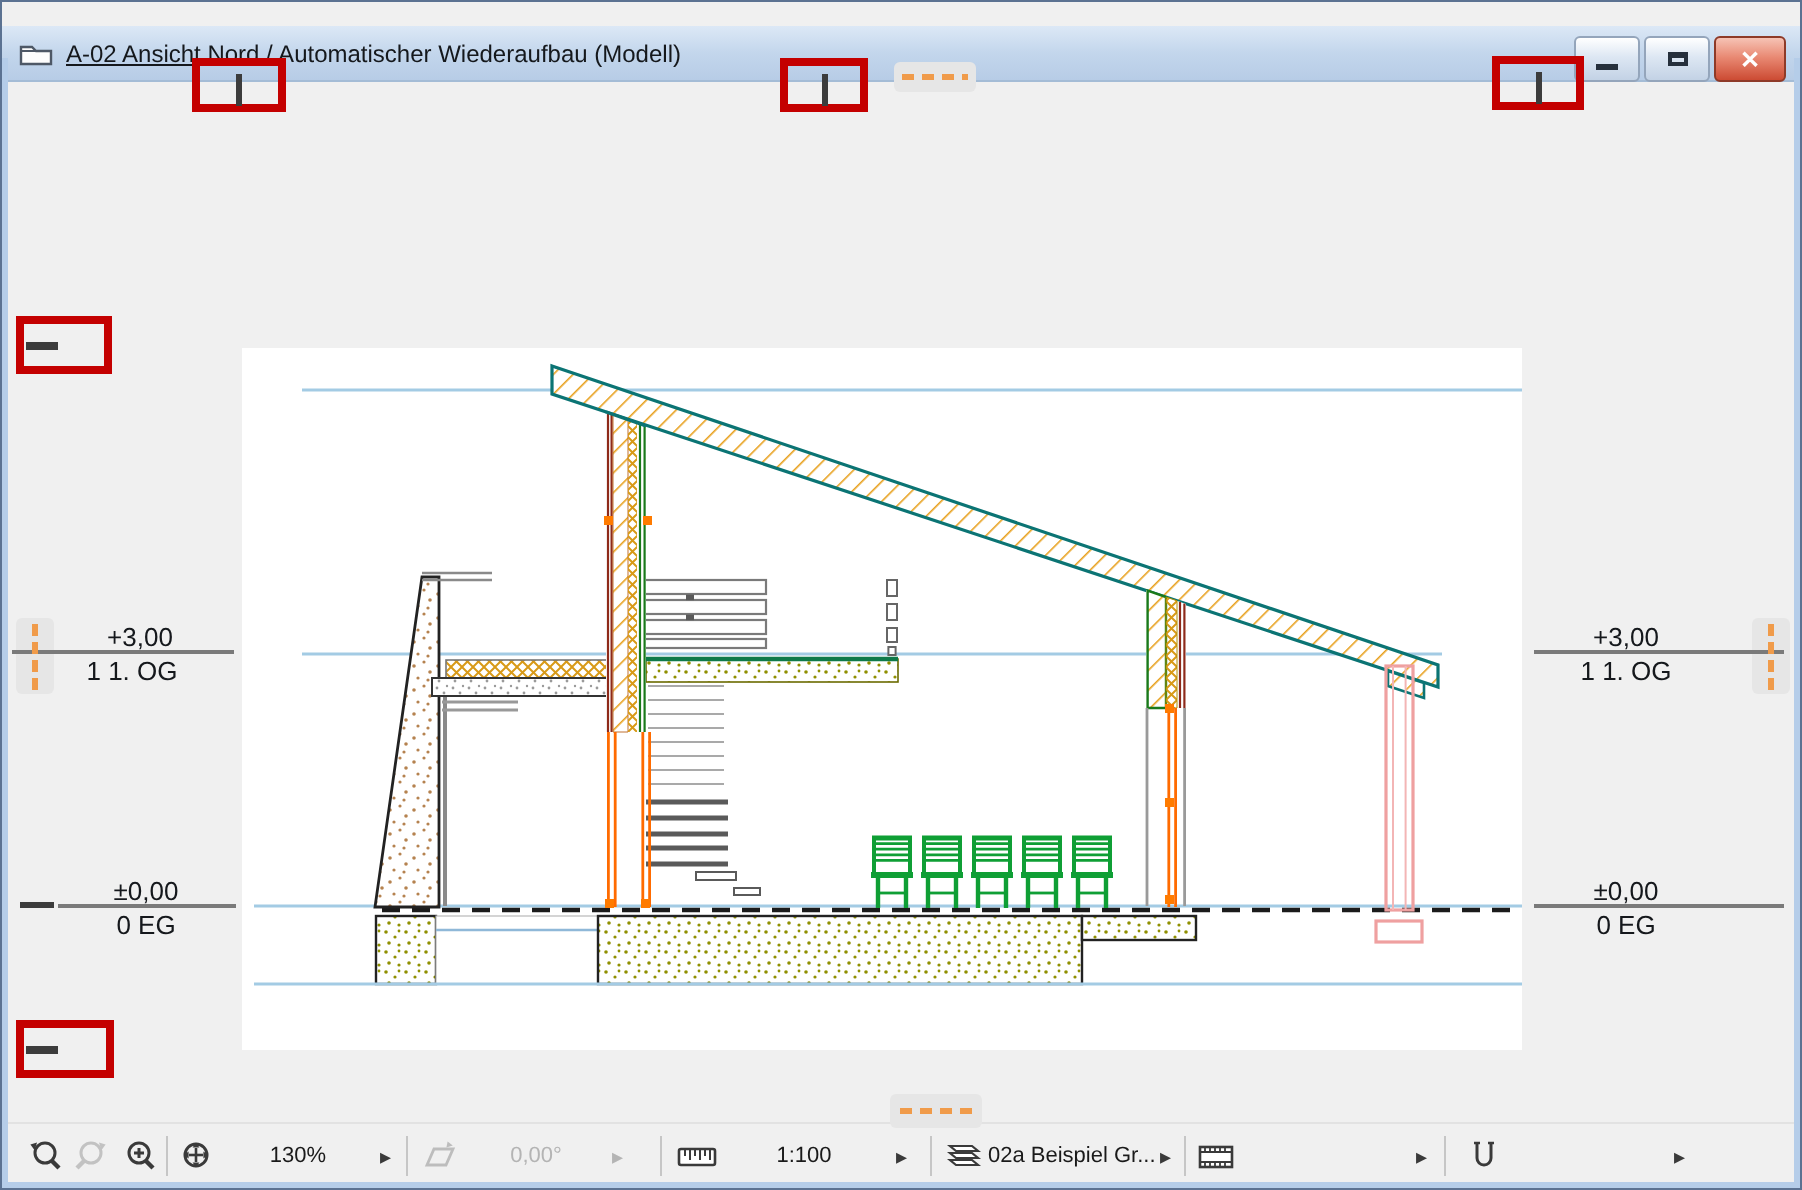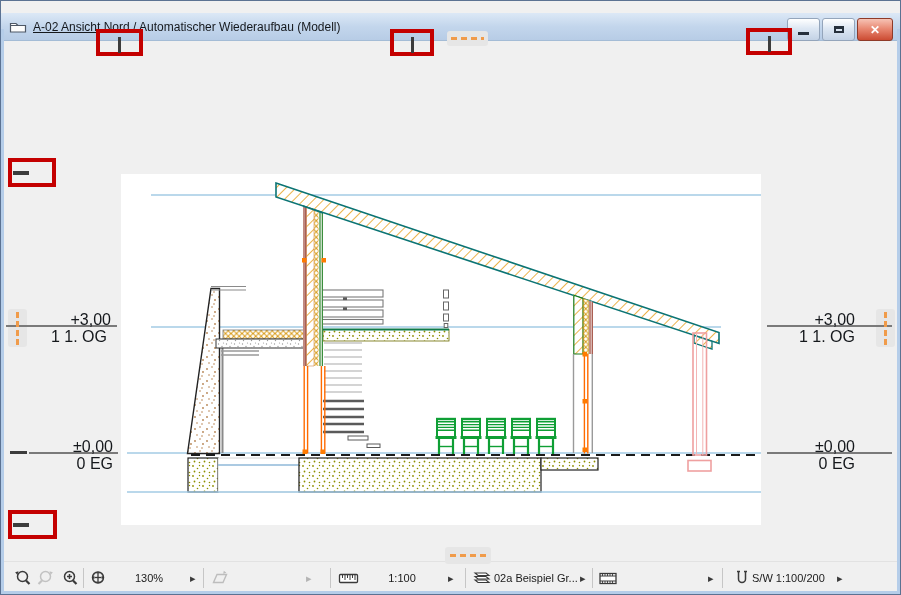--- a/index.html
+++ b/index.html
@@ -22,21 +22,21 @@
   
   .bstrip{position:absolute;background:#b5cde9;z-index:40;}
   .bstrip.left{left:0;top:28px;width:3px;bottom:0;}
   .bstrip.right{right:0;top:28px;width:3px;bottom:0;}
   .bstrip.bottom{left:0;right:0;bottom:0;height:3px;}
   
   .canvas{position:absolute;left:120px;top:173px;width:640px;height:351px;background:#fff;z-index:1;}
   
   .level-line{position:absolute;height:2px;background:#7a7a7a;z-index:3;}
   .level-tick{position:absolute;height:3px;background:#3c3c3c;z-index:3;}
-  .lvl-label{position:absolute;font-size:16px;color:#15181c;text-align:right;z-index:3;white-space:nowrap;}
+  .lvl-label{position:absolute;font-size:13px;color:#15181c;text-align:center;z-index:3;white-space:nowrap;}
   
   .chip{position:absolute;background:#e6e6e6;border-radius:3px;z-index:2;}
   .chip.over{z-index:6;}
   .dash-h{position:absolute;z-index:6;height:3px;background:repeating-linear-gradient(90deg,#f09b4a 0 6px,transparent 6px 10px);}
   .dash-v{position:absolute;z-index:4;width:3px;background:repeating-linear-gradient(180deg,#f09b4a 0 6px,transparent 6px 9px);}
   
   .redbox{position:absolute;border:4px solid #c40000;z-index:5;box-sizing:border-box;}
   .mark-v{width:3px;height:16px;background:#3c3c3c;margin:4px auto 0;}
   .mark-h{width:16px;height:4px;background:#3c3c3c;margin-top:9px;margin-left:1px;}
   
@@ -333,20 +333,23 @@
       <span class="tb-val" style="width:80px;">130%</span>
     </div>
     <div class="tb tb-arrow" style="left:186px;">▸</div>
     <div class="tb-sep" style="left:199px;"></div>
     <div class="tb" style="left:206px;">
       <svg width="20" height="20" viewBox="0 0 20 20">
         <path d="M3.5,14.5 L7,6.5 H16.5 L13,14.5 Z" fill="none" stroke="#bdbdbd" stroke-width="1.4"></path>
         <path d="M13.8,2.8 l2.6,1.9 l-3.2,1 Z" fill="#bdbdbd"></path>
       </svg>
     </div>
+    <div class="tb" style="left:228px;width:72px;">
+      <span class="tb-val disabled" style="width:72px;">0,00°</span>
+    </div>
     <div class="tb tb-arrow disabled" style="left:302px;">▸</div>
     <div class="tb-sep" style="left:326px;"></div>
     <div class="tb" style="left:334px;">
       <svg width="22" height="20" viewBox="0 0 22 20">
         <rect x="1.5" y="6.5" width="18" height="8" rx="1" fill="#fff" stroke="#3a3a3a" stroke-width="1.3"></rect>
         <path d="M4.5,6.5 V10 M7,6.5 V12 M9.5,6.5 V10 M12,6.5 V12 M14.5,6.5 V10 M17,6.5 V12" stroke="#3a3a3a" stroke-width="1"></path>
       </svg>
     </div>
     <div class="tb" style="left:356px;width:84px;">
       <span class="tb-val" style="width:84px;">1:100</span>
@@ -374,23 +377,20 @@
       </svg>
     </div>
     <div class="tb tb-arrow" style="left:704px;">▸</div>
     <div class="tb-sep" style="left:718px;"></div>
     <div class="tb" style="left:728px;">
       <svg width="20" height="20" viewBox="0 0 20 20">
         <path d="M6.5,3.5 V11 a3.5,3.5 0 0 0 7,0 V3.5" fill="none" stroke="#3a3a3a" stroke-width="1.5"></path>
         <path d="M5,3.5 H8 M12,3.5 H15" stroke="#3a3a3a" stroke-width="1.3"></path>
       </svg>
     </div>
-    <div class="tb" style="left:748px;width:82px;">
-      <span>S/W 1:100/200</span>
-    </div>
     <div class="tb tb-arrow" style="left:833px;">▸</div>
   </div>
 
   <div class="bstrip left"></div>
   <div class="bstrip right"></div>
   <div class="bstrip bottom"></div>
 
 </div>
 
 </body></html>

